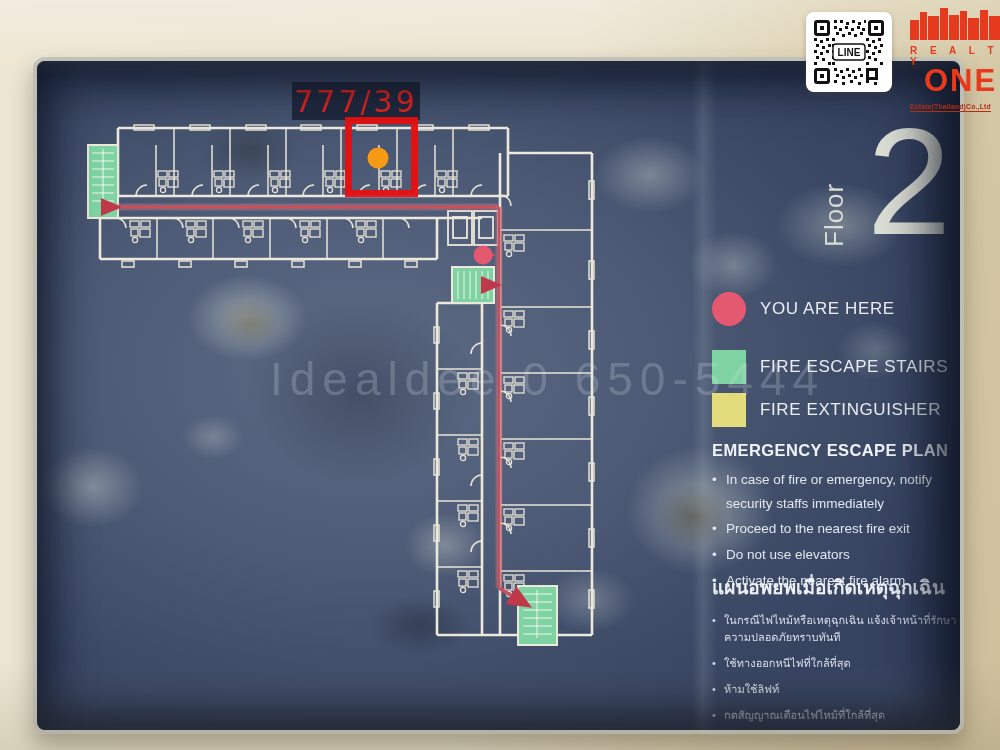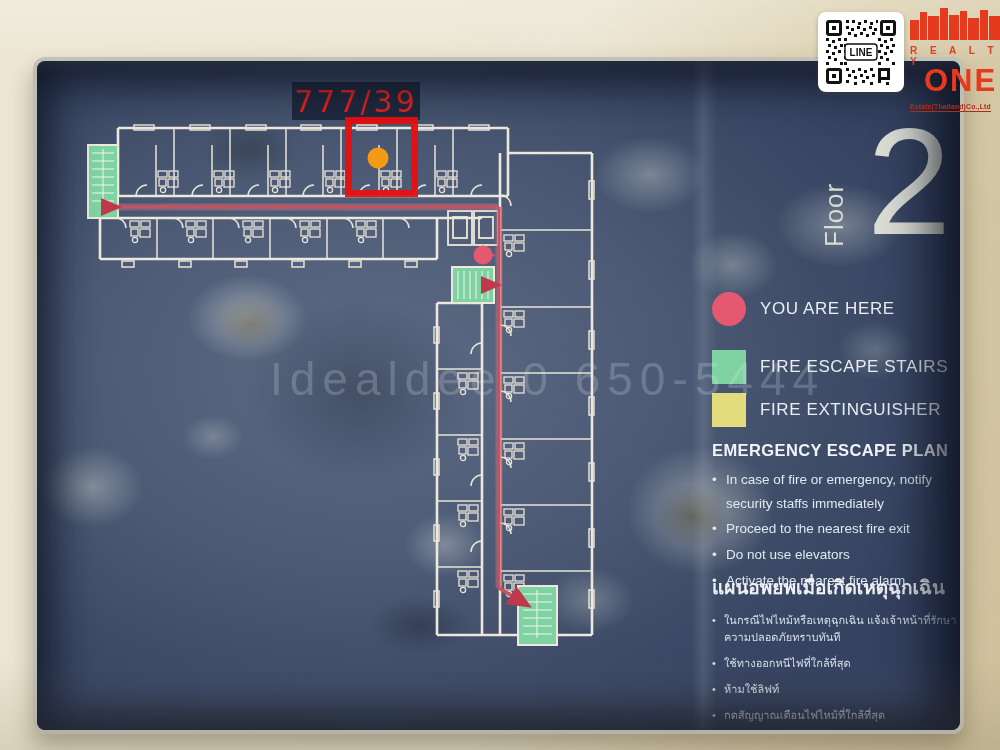--- a/index.html
+++ b/index.html
@@ -71,21 +71,21 @@
   .emergency li{position:relative;padding-left:14px;font-size:13.5px;line-height:1.75;margin-bottom:2px;}
   .emergency li::before,.thai li::before{content:"\2022";position:absolute;left:0;top:0;}
 
   
   .thai{position:absolute;left:675px;top:511px;width:262px;color:#d9dfe9;}
   .thai h3{margin:0 0 10px 0;font-size:19px;color:#eef1f6;}
   .thai li{position:relative;padding-left:12px;font-size:11px;line-height:1.55;margin-bottom:9px;}
 
   
   .qr{position:absolute;left:806px;top:12px;width:86px;height:80px;background:#fff;border-radius:8px;
-    box-shadow:0 2px 5px rgba(80,70,50,.35);display:flex;align-items:center;justify-content:center;z-index:40;margin-left:12px;}
+    box-shadow:0 2px 5px rgba(80,70,50,.35);display:flex;align-items:center;justify-content:center;z-index:40;}
   .logo{position:absolute;left:908px;top:6px;width:100px;z-index:40;text-align:left;}
   .logo .realty{color:#e63a1e;font-size:10px;font-weight:bold;letter-spacing:5px;margin:1px 0 0 2px;}
   .logo .one{color:#e8391c;font-size:31px;font-weight:bold;line-height:.9;letter-spacing:2px;margin-left:16px;}
   .logo .sub{color:#b32b12;font-size:6.8px;font-weight:bold;border-bottom:1px solid #b32b12;
     display:inline-block;margin:1px 0 0 2px;padding-bottom:1px;letter-spacing:.2px;}
 </style>
 </head>
 <body>
 
 <div class="photo">

